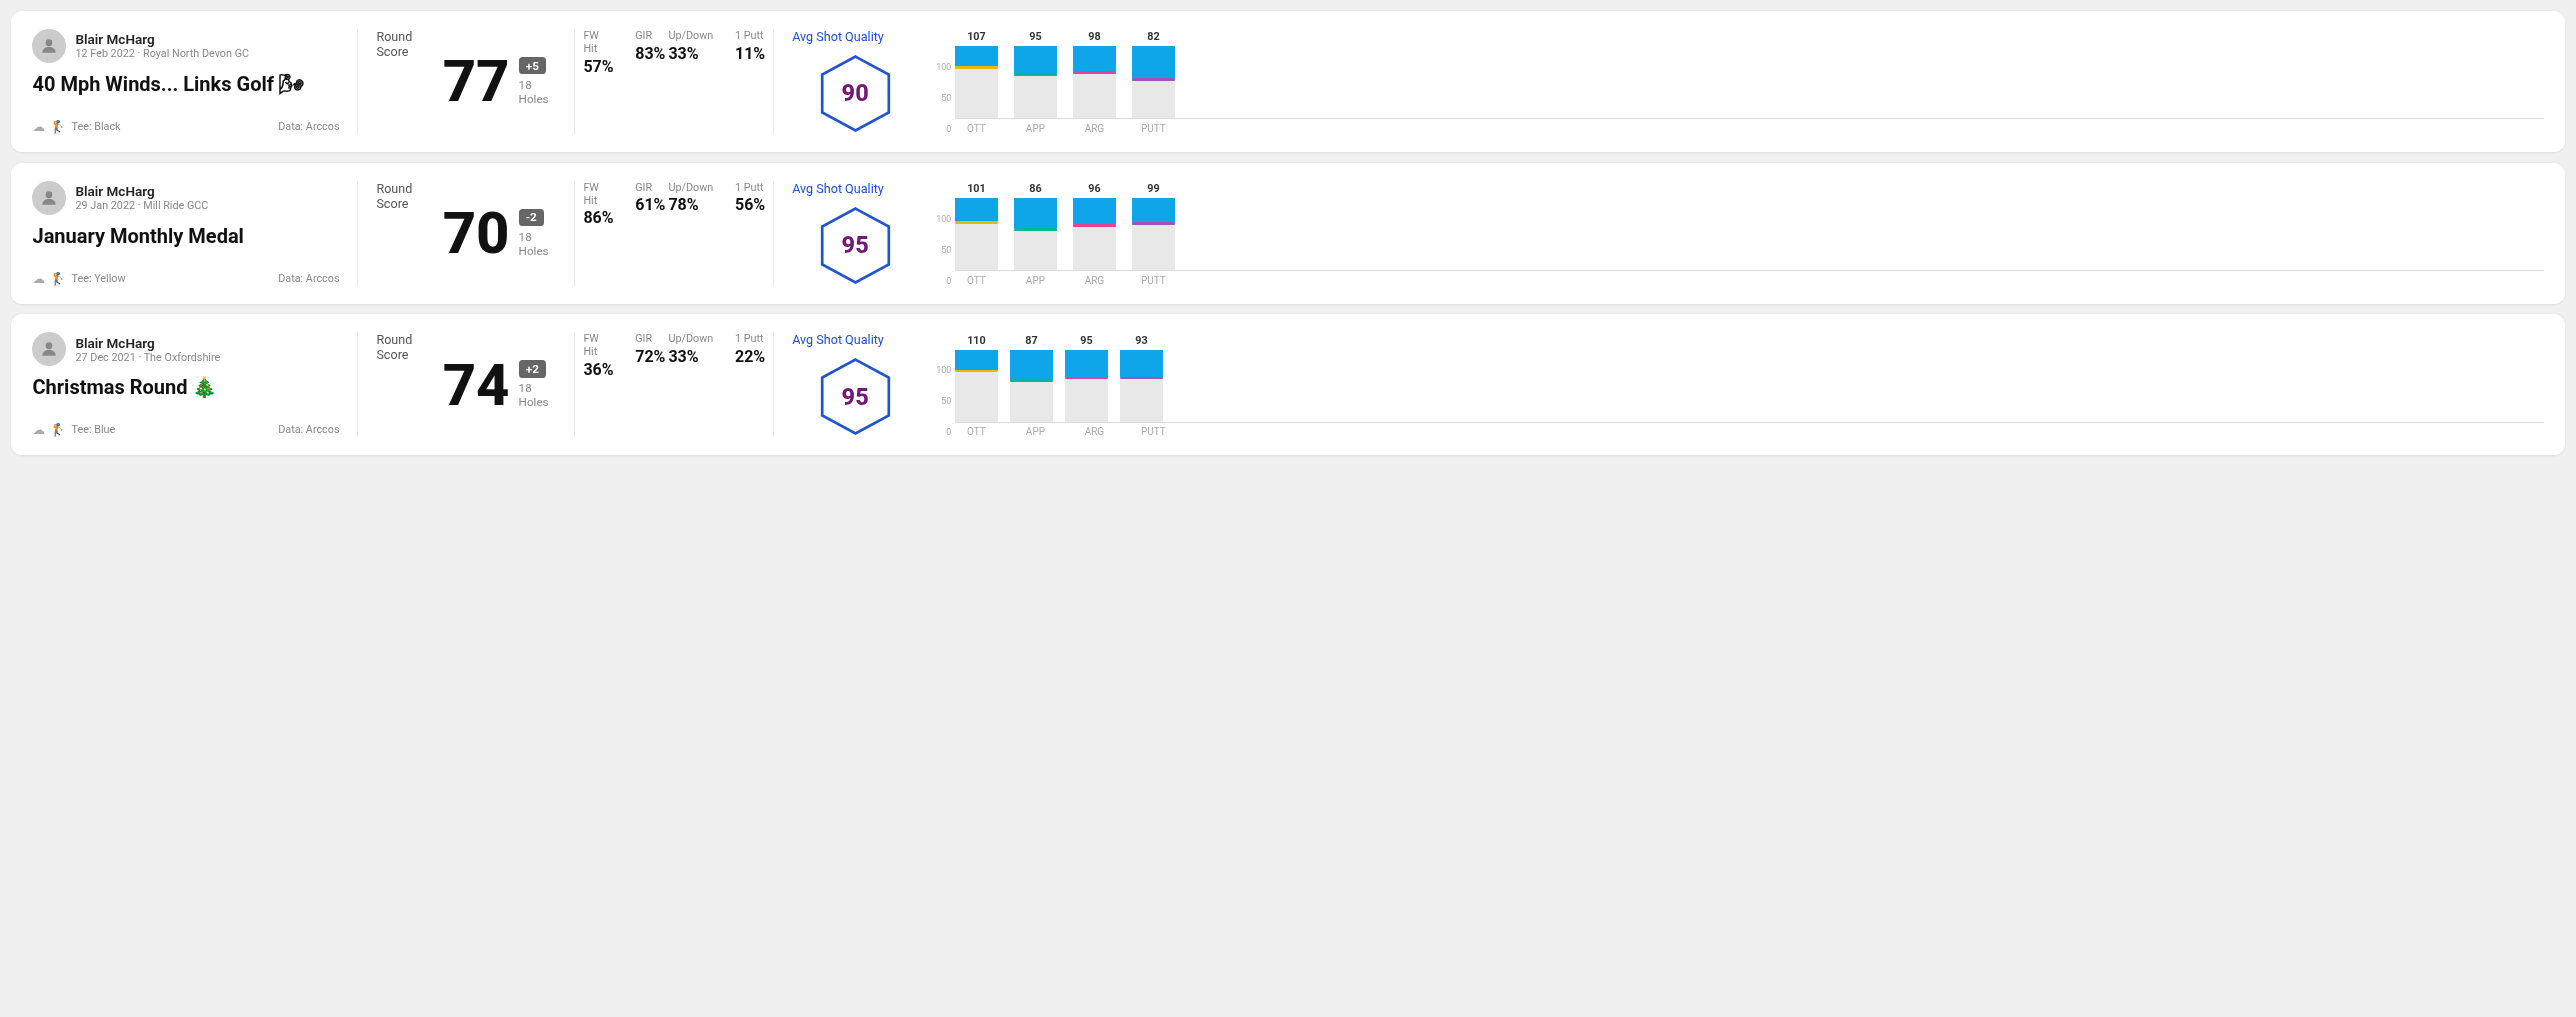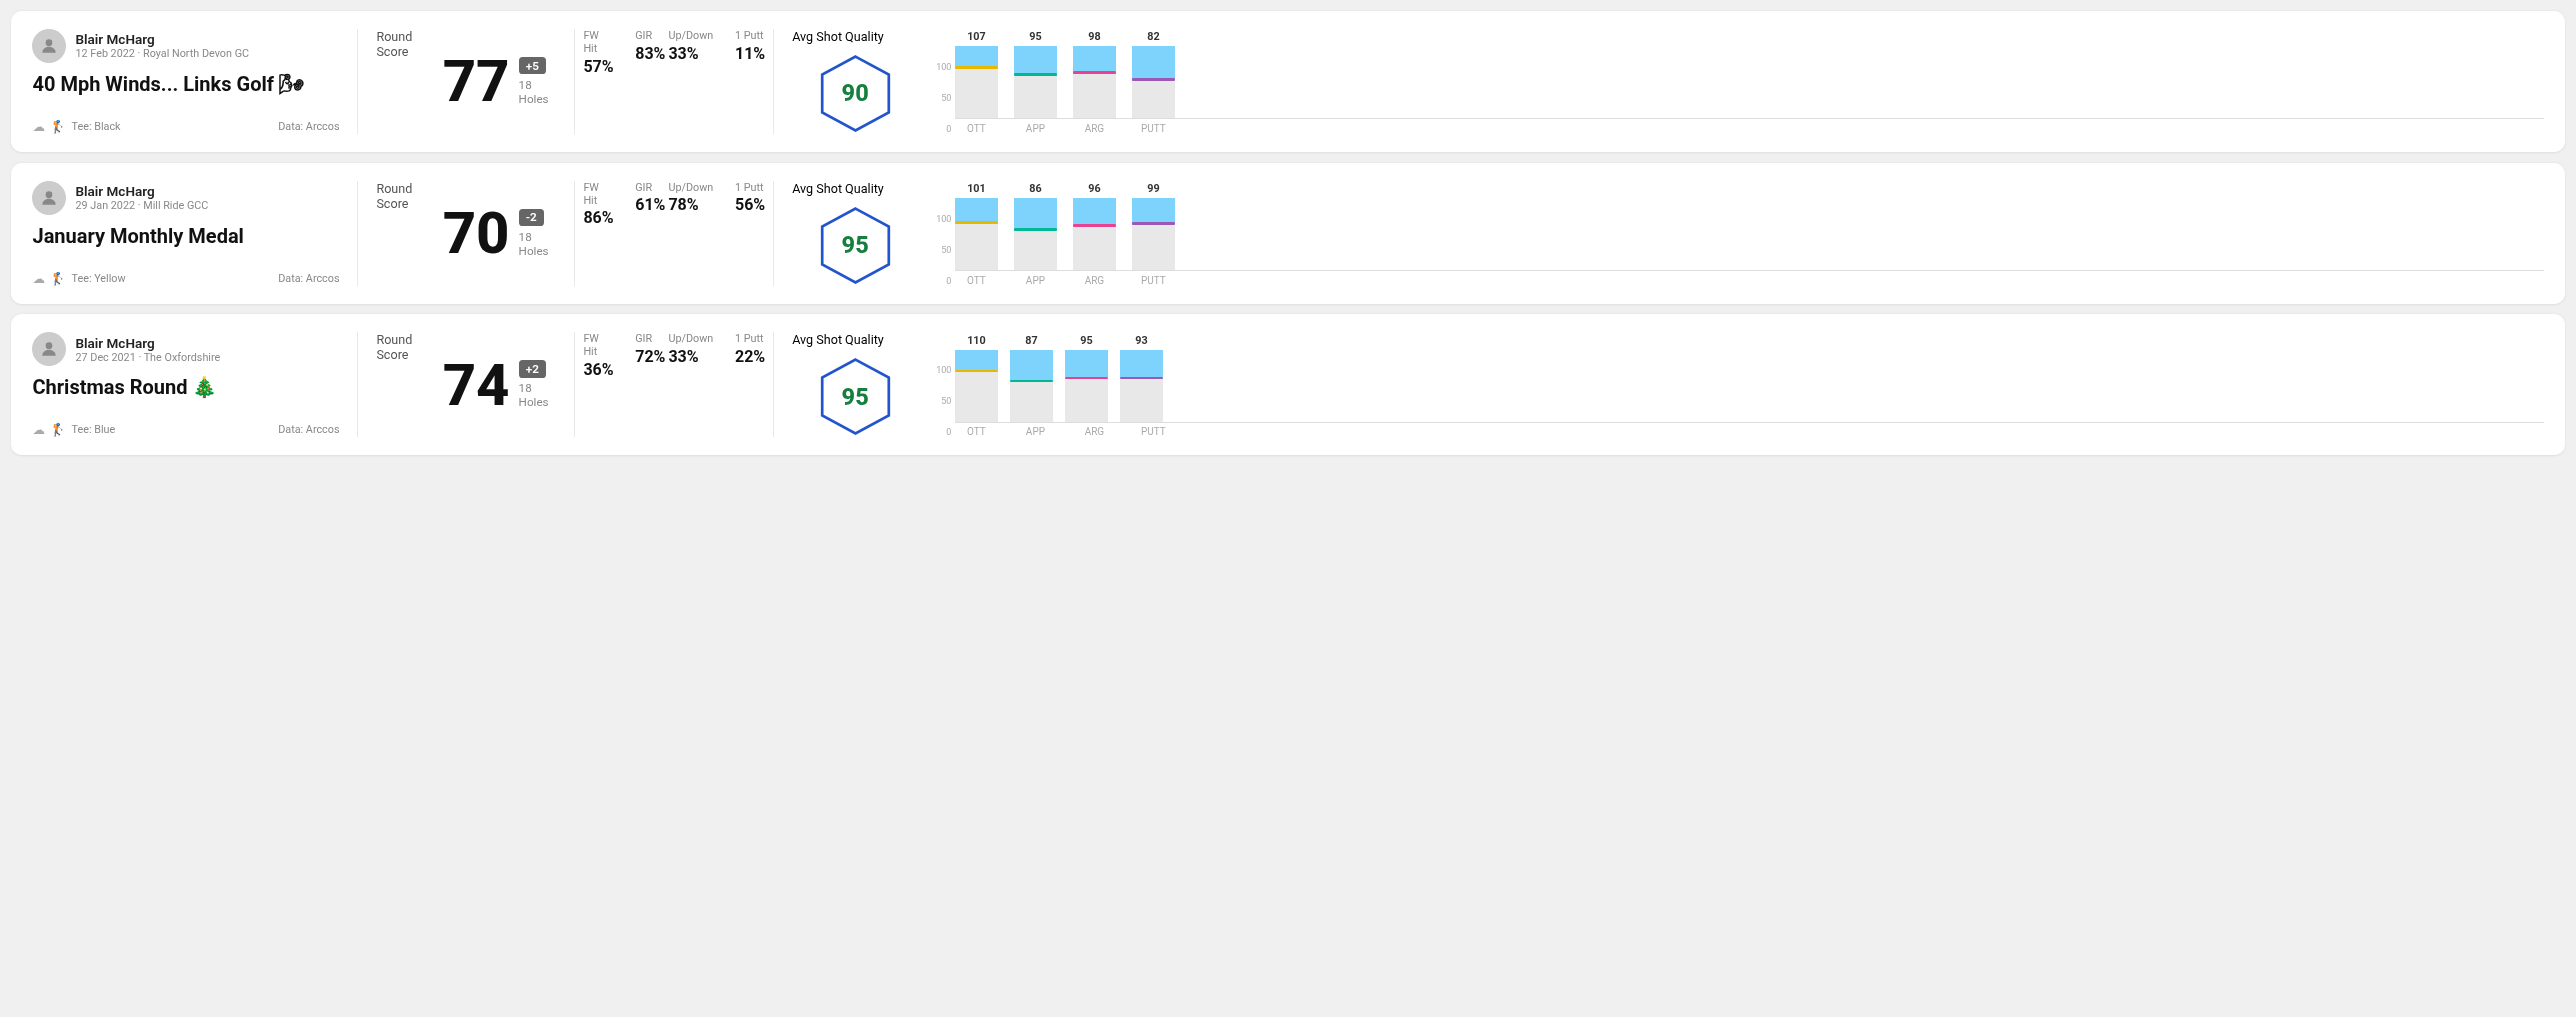--- a/index.html
+++ b/index.html
@@ -145,41 +145,41 @@
     .quality-section {
       width: 126px;
       flex-shrink: 0;
       display: flex;
       flex-direction: column;
       align-items: center;
       justify-content: center;
     }
     .quality-label {
       font-size: 12.6px;
-      color: #000000;
+      color: #1d4ed8;
       margin-bottom: 9px;
       align-self: flex-start;
     }
     .hexagon-container {
       position: relative;
       width: 81px;
       height: 81px;
     }
     .hexagon-container svg {
       width: 81px;
       height: 81px;
     }
     .hex-score {
       position: absolute;
       top: 50%;
       left: 50%;
       transform: translate(-50%, -50%);
       font-size: 23.5px;
       font-weight: 800;
-      color: #15803d;
+      color: #701a75;
     }
     .chart-section {
       flex: 1;
       display: flex;
       align-items: flex-end;
       padding-left: 18px;
     }
     .chart-with-axis {
       display: flex;
       flex-direction: column;
@@ -215,21 +215,21 @@
     }
     .x-label {
       width: 43px;
       text-align: center;
       font-size: 10px;
       color: #aaa;
     }
     .bar-col {
       width: 43px;
       height: 72px;
-      background: #7dd3fc;
+      background: #0ea5e9;
       position: relative;
       display: flex;
       align-items: flex-end;
     }
     .bar-inner {
       width: 100%;
       position: absolute;
       bottom: 0;
     }
     .bar-top-line {

